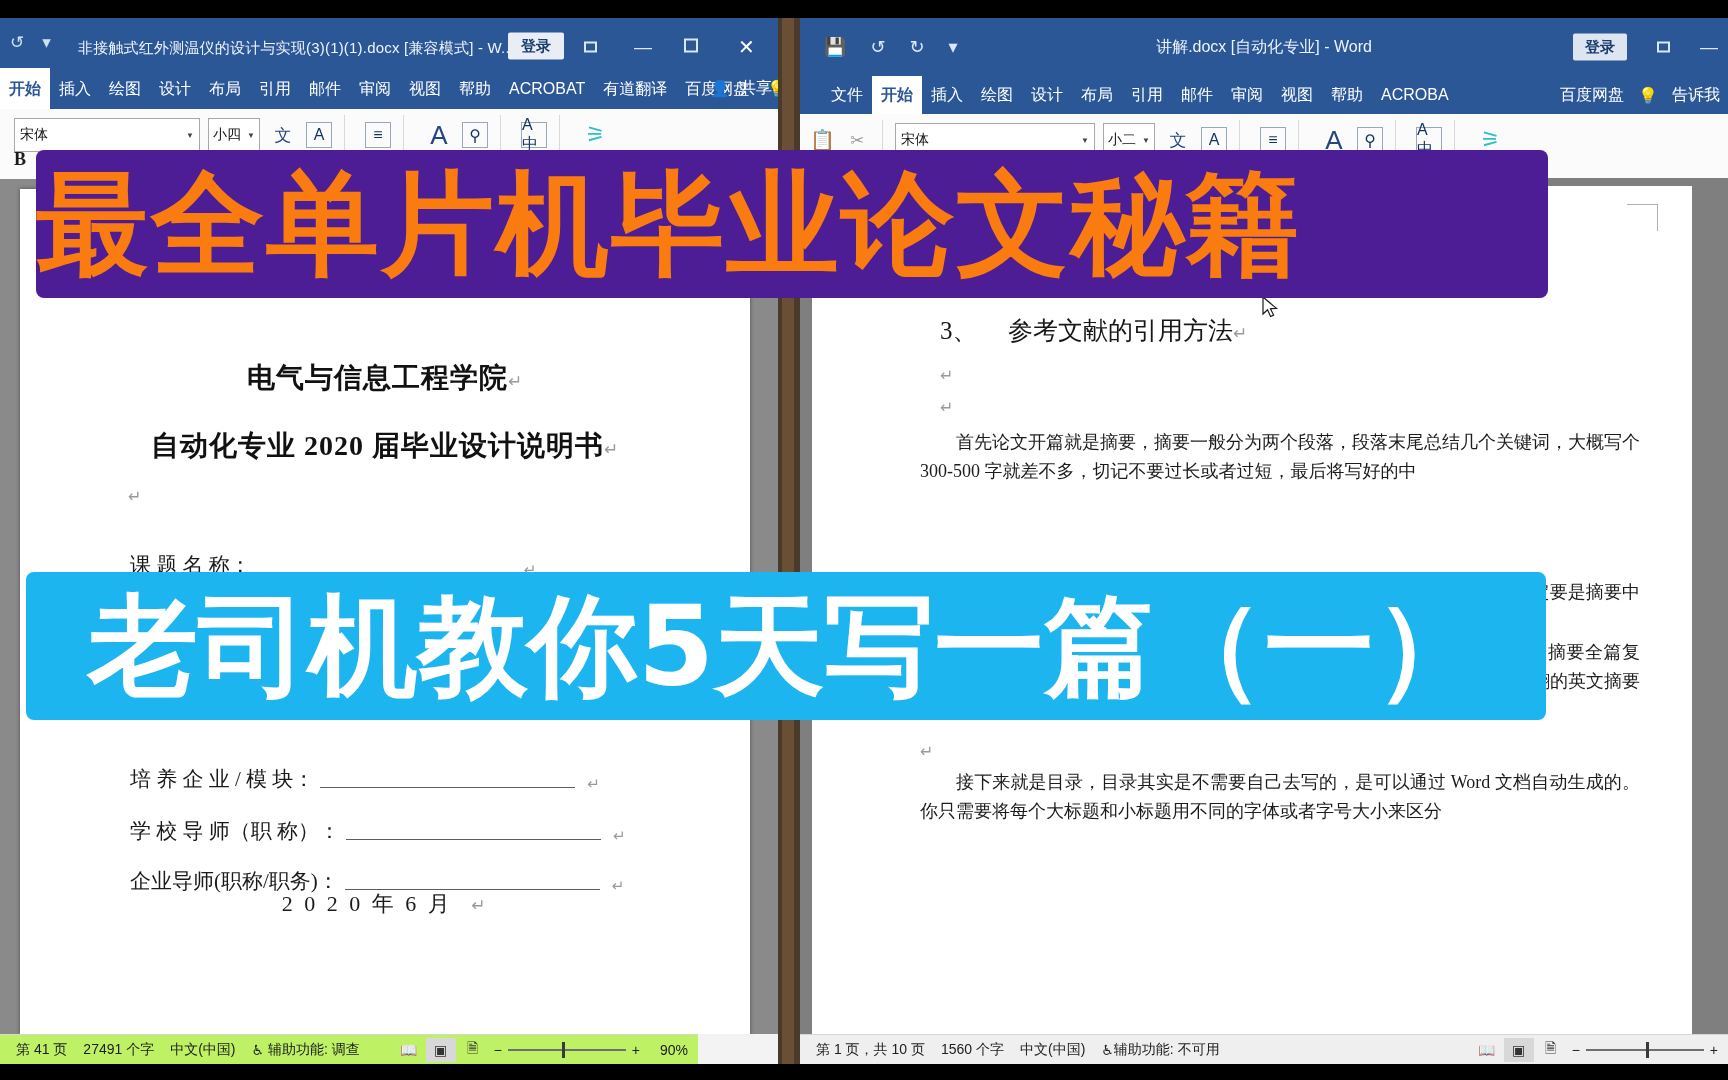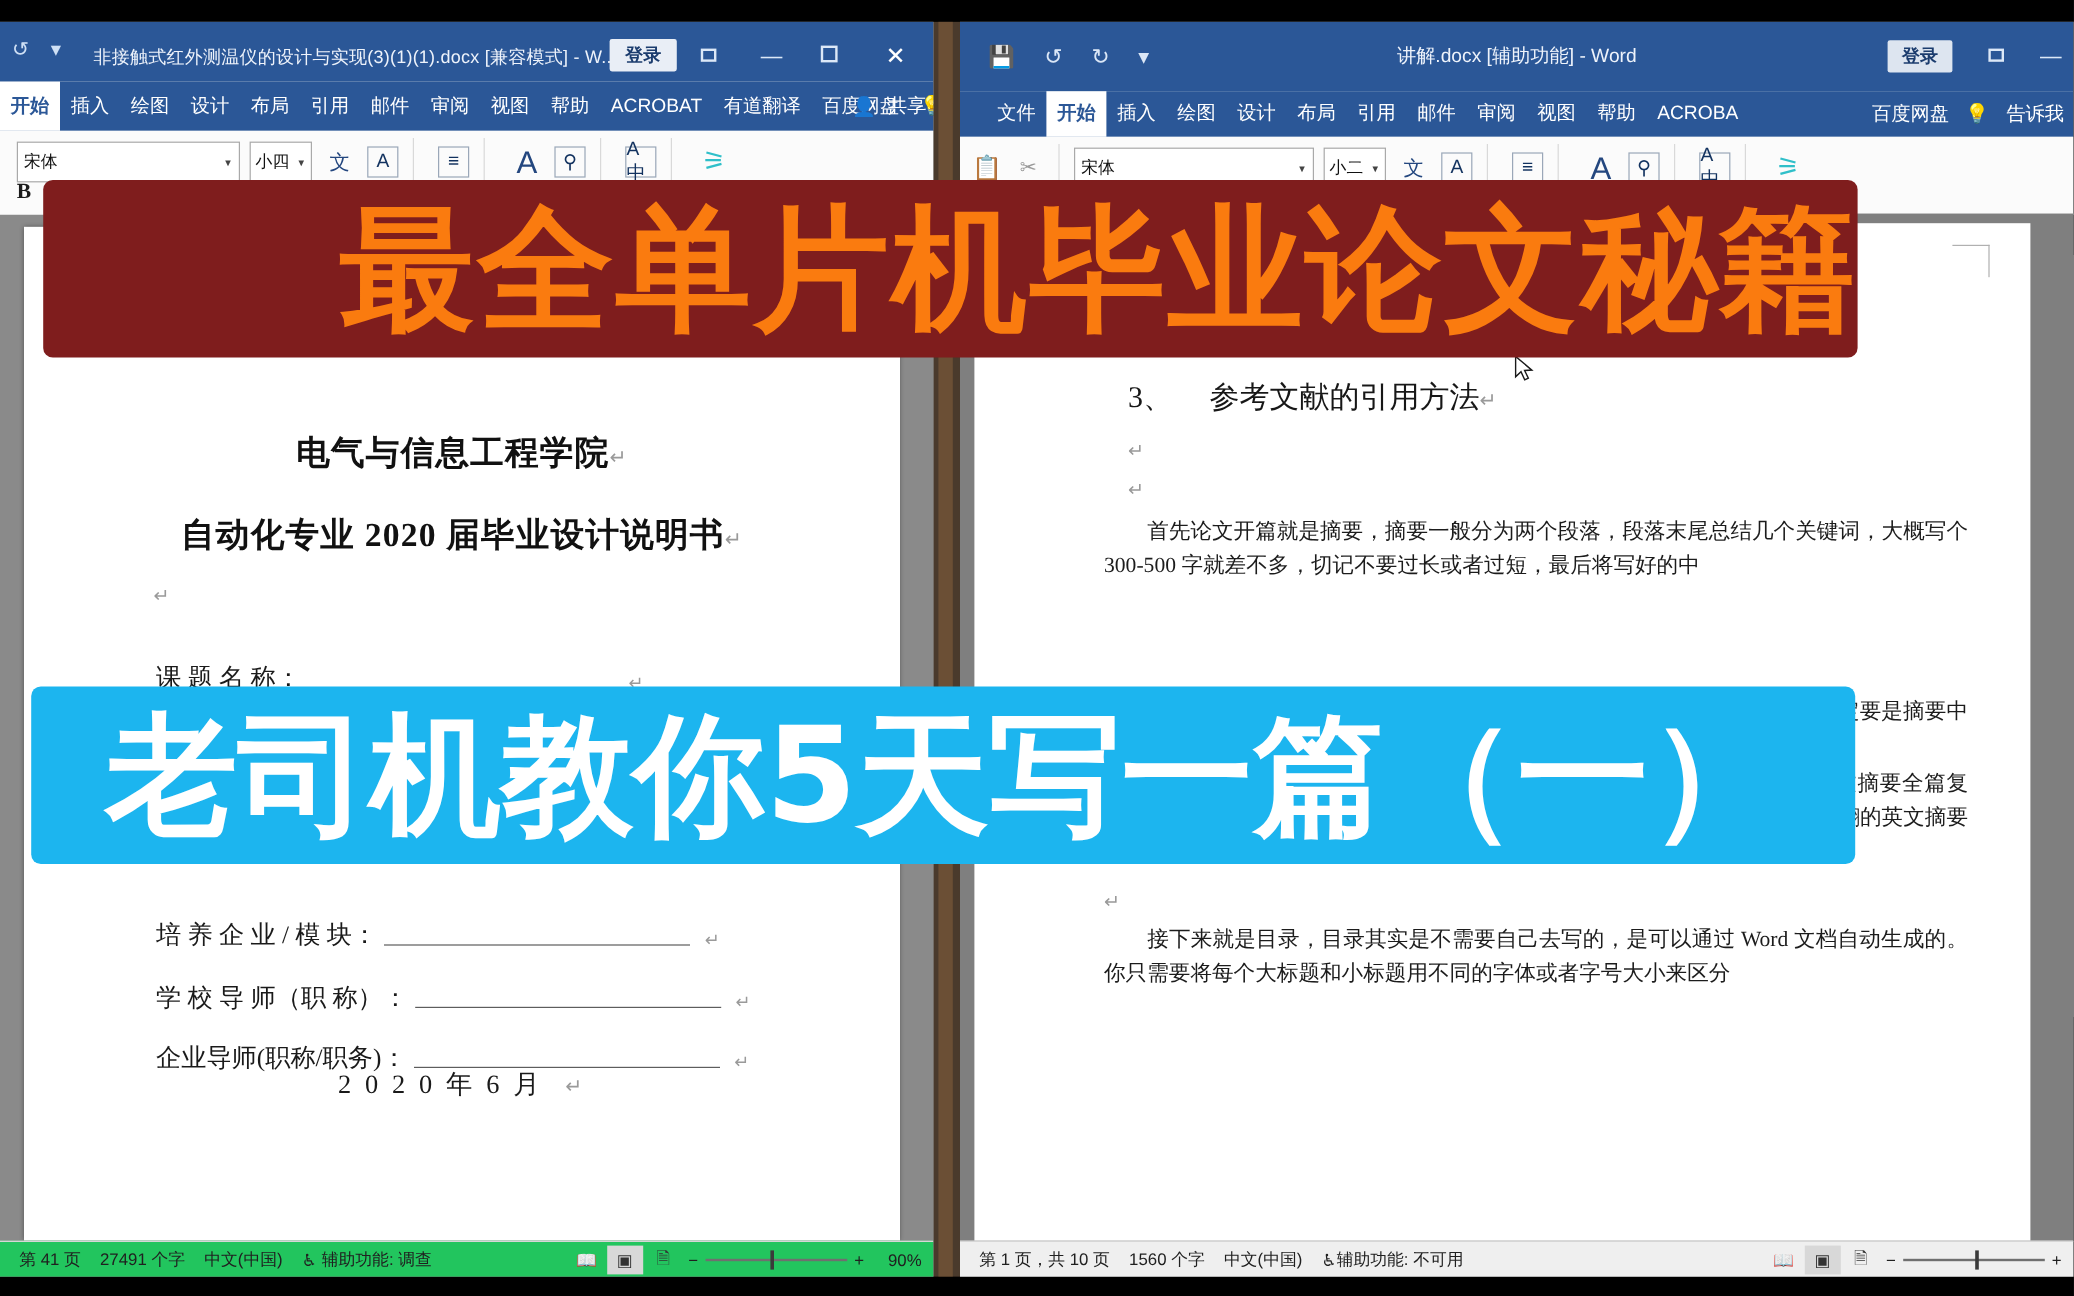--- a/index.html
+++ b/index.html
@@ -42,21 +42,21 @@
   .l-h1{position:absolute;left:0;right:0;top:170px;text-align:center;font-family:"Liberation Serif",serif;font-weight:700;font-size:28px;color:#111;letter-spacing:1px;}
   .l-h2{position:absolute;left:0;right:0;top:238px;text-align:center;font-family:"Liberation Serif",serif;font-weight:700;font-size:28px;color:#111;letter-spacing:1px;}
   .pilcrow{color:#9a9a9a;font-size:17px;font-weight:400;}
   .l-p{position:absolute;left:108px;top:298px;color:#9a9a9a;font-size:16px;}
   .frow{position:absolute;left:110px;font-family:"Liberation Serif",serif;font-size:21px;color:#1a1a1a;display:flex;align-items:flex-end;white-space:nowrap;}
   .frow .lbl{letter-spacing:0px;}
   .frow .line{display:inline-block;width:255px;border-bottom:1.5px solid #5d5d5d;margin:0 4px 5px 6px;}
   .frow .pc{color:#9a9a9a;font-size:15px;margin-left:8px;}
   .l-date{position:absolute;left:0;right:0;top:700px;text-align:center;font-family:"Liberation Serif",serif;font-size:22px;color:#1a1a1a;letter-spacing:3px;}
 
-  .status-l{position:absolute;left:0;top:1016px;width:778px;height:30px;background:#22c55e;border-top:1px solid #d6d6d6;display:flex;align-items:center;font-size:14px;color:#202020;}
+  .status-l{position:absolute;left:0;top:1016px;width:698px;height:30px;background:#bef264;border-top:1px solid #d6d6d6;display:flex;align-items:center;font-size:14px;color:#202020;}
   .status-l .it{margin-left:16px;white-space:nowrap;}
   .status-l .views{margin-left:auto;display:flex;align-items:center;gap:2px;}
   .vbtn{width:30px;height:24px;display:flex;align-items:center;justify-content:center;font-size:14px;color:#333;}
   .vbtn.sel{background:#d8d8d8;}
   .zoom-wrap{display:flex;align-items:center;gap:6px;margin:0 10px 0 6px;}
   .zslider{position:relative;width:118px;height:2px;background:#6f6f6f;}
   .zknob{position:absolute;left:54px;top:-7px;width:3px;height:16px;background:#3a3a3a;}
   .zpct{font-size:14px;color:#202020;min-width:38px;text-align:right;margin-right:10px;}
 
   
@@ -90,21 +90,21 @@
   .r-indent{text-indent:36px;}
 
   .status-r{position:absolute;left:0;top:1016px;width:928px;height:30px;background:#efefef;border-top:1px solid #d6d6d6;display:flex;align-items:center;font-size:14px;color:#202020;}
   .status-r .it{margin-left:16px;white-space:nowrap;}
   .status-r .views{margin-left:auto;display:flex;align-items:center;gap:2px;}
 
   .cursor-arrow{position:absolute;left:1262px;top:296px;width:0;height:0;z-index:30;}
   .cursor-arrow svg{display:block;}
 
   
-  .banner-orange{position:absolute;left:36px;top:150px;width:1512px;height:148px;background:#7f1d1d;border-radius:8px;display:flex;align-items:center;justify-content:flex-end;z-index:40;}
+  .banner-orange{position:absolute;left:36px;top:150px;width:1512px;height:148px;background:#4c1d95;border-radius:8px;display:flex;align-items:center;justify-content:flex-start;z-index:40;}
   .banner-orange span{color:#fa7b0f;font-size:113px;font-weight:700;letter-spacing:2px;line-height:1;font-family:"DejaVu Sans","Liberation Sans",sans-serif;white-space:nowrap;}
   .banner-cyan{position:absolute;left:26px;top:572px;width:1520px;height:148px;background:#1cb5ef;border-radius:8px;display:flex;align-items:center;justify-content:center;z-index:40;}
   .banner-cyan span{color:#ffffff;font-size:110px;font-weight:700;letter-spacing:0px;line-height:1;font-family:"DejaVu Sans","Liberation Sans",sans-serif;white-space:nowrap;}
 
   .topblack{position:absolute;left:0;top:0;width:1728px;height:18px;background:#000;z-index:60;}
   .botblack{position:absolute;left:0;top:1064px;width:1728px;height:16px;background:#000;z-index:60;}
   .gap-strip{position:absolute;left:778px;top:18px;width:22px;height:1046px;background:#4a3a2c;z-index:5;}
   .gap-strip .inner{position:absolute;left:4px;top:0;width:12px;height:100%;background:#6b4f35;}
 </style>
 </head>
@@ -250,21 +250,21 @@
 
   <div class="win-right">
 
     <div class="titlebar-r">
       <div class="tb-r-icons">
         <span>💾</span>
         <span>↺</span>
         <span>↻</span>
         <span>▾</span>
       </div>
-      <div class="tb-r-title">讲解.docx [辅助功能]  -  Word</div>
+      <div class="tb-r-title">讲解.docx [自动化专业]  -  Word</div>
       <div class="tb-r-right">
         <span class="login-chip">登录</span>
         <span style="color:#dce8f7;"><span class="sq"></span></span>
         <span style="color:#dce8f7;font-size:18px;">—</span>
       </div>
     </div>
 
     <div class="ribbon-r">
       <div class="tabs">
         <div class="tab">文件</div>

